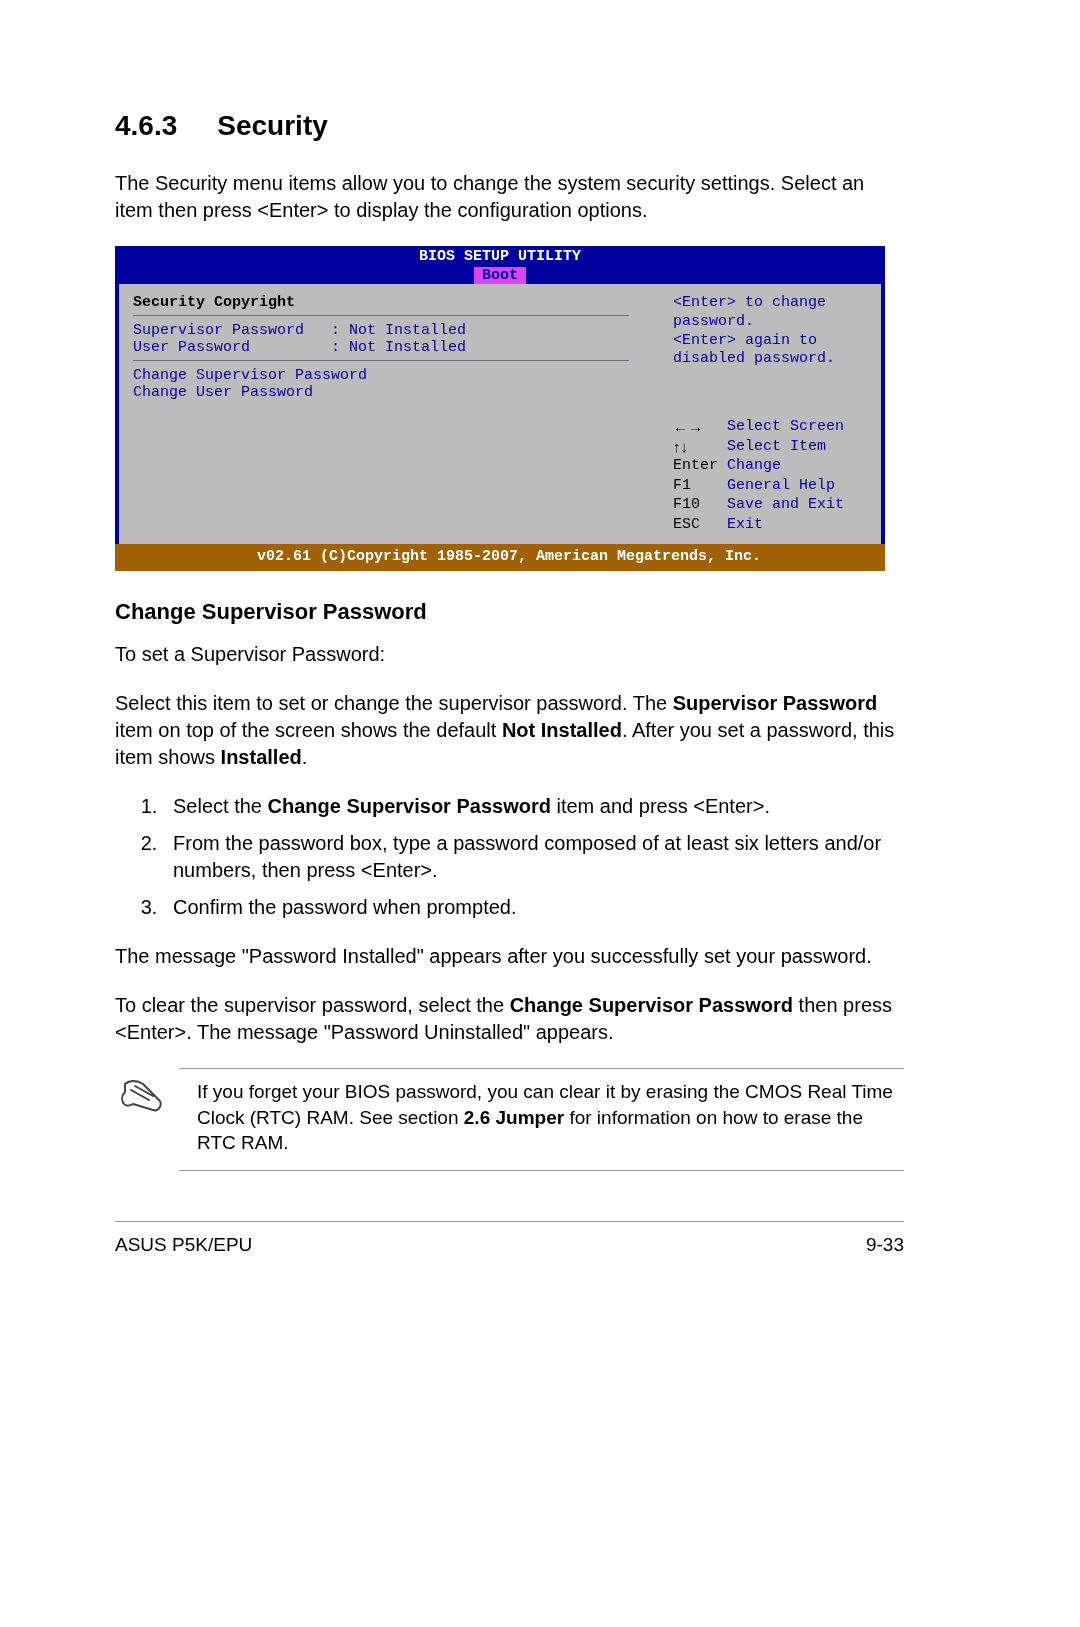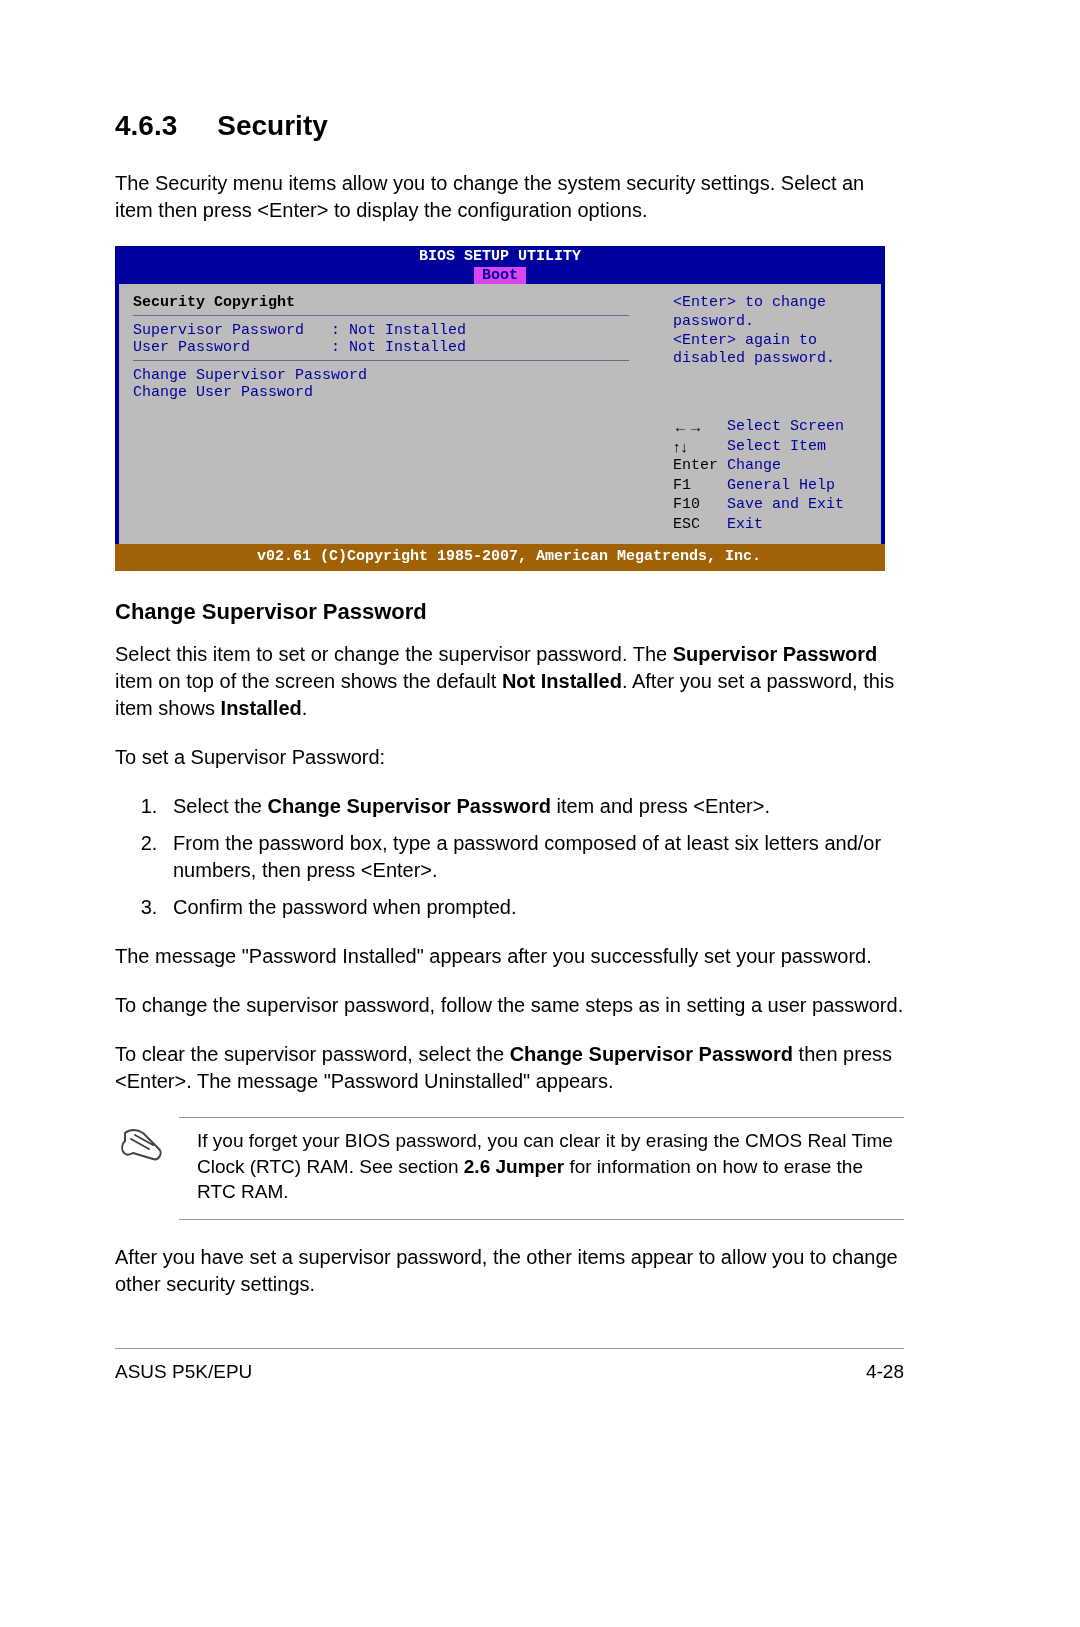--- a/index.html
+++ b/index.html
@@ -181,49 +181,47 @@
               <span class="nav-lbl">Exit</span>
             </div>
         </div>
       </div>
     </div>
     <div class="bios-footer">v02.61 (C)Copyright 1985-2007, American Megatrends, Inc.</div>
   </div>
 
   <h3 class="sub">Change Supervisor Password</h3>
 
+  <p>To set a Supervisor Password:</p>
+
   <p>
     <span>Select this item to set or change the supervisor password. The </span><b>Supervisor Password</b><span> item on top of the screen shows the default </span><b>Not Installed</b><span>. After you set a password, this item shows </span><b>Installed</b><span>.</span>
   </p>
-
-  <p>To set a Supervisor Password:</p>
 
   <ol>
     <li><span>Select the </span><b>Change Supervisor Password</b><span> item and press &lt;Enter&gt;.</span></li>
     <li>From the password box, type a password composed of at least six letters and/or numbers, then press &lt;Enter&gt;.</li>
     <li>Confirm the password when prompted.</li>
   </ol>
 
   <p>The message "Password Installed" appears after you successfully set your password.</p>
-  <p>To change the supervisor password, follow the same steps as in setting a user password.</p>
   <p>
     <span>To clear the supervisor password, select the </span><b>Change Supervisor Password</b><span> then press &lt;Enter&gt;. The message "Password Uninstalled" appears.</span>
   </p>
 
   <div class="note-box">
     <div class="note-icon">
       <svg width="56" height="56" viewBox="0 0 56 56">
         <path d="M10 14 C15 10 22 10 28 14 L44 30 C48 34 44 42 38 40 L18 34 C8 40 4 28 10 22 Z M16 20 L34 30 M20 16 L38 26" fill="none" stroke="#444" stroke-width="2" stroke-linecap="round" stroke-linejoin="round"></path>
       </svg>
     </div>
     <div class="note-text">
       <span>If you forget your BIOS password, you can clear it by erasing the CMOS Real Time Clock (RTC) RAM. See section </span><b>2.6 Jumper</b><span> for information on how to erase the RTC RAM.</span>
     </div>
   </div>
 
-  <p>After you have set a supervisor password, the other items appear to allow you to change other security settings.</p>
 
   <div class="footer">
     <span>ASUS P5K/EPU</span>
-    <span>4-28</span>
+    <span>9-33</span>
   </div>
 
 </div>
 
 </body></html>

